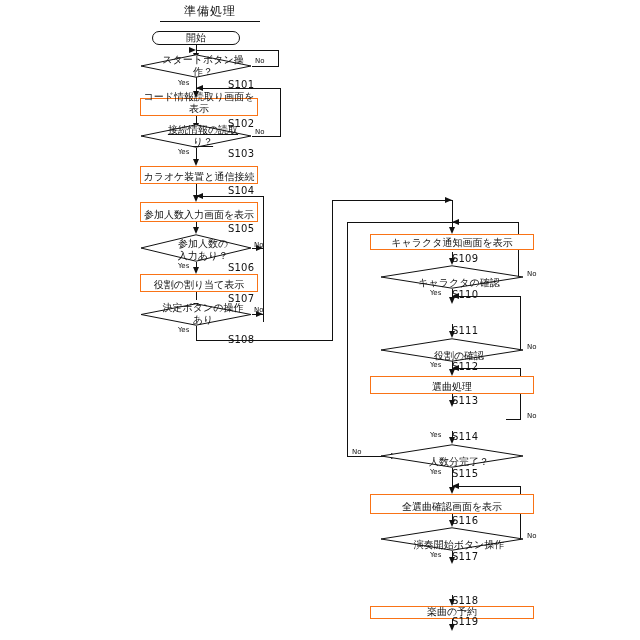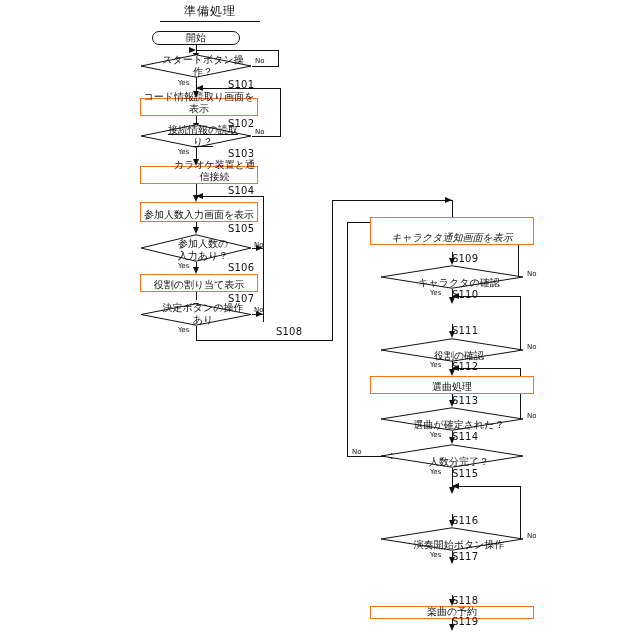--- a/index.html
+++ b/index.html
@@ -223,21 +223,21 @@
   <div class="node dec" style="left:140px;top:124px;width:112px;height:24px;text-decoration:underline;">
     <svg viewBox="0 0 112 24" preserveAspectRatio="none">
       <polygon points="56,0.8 111,12 56,23.2 1,12" fill="#fff" stroke="#111" stroke-width="1"></polygon>
     </svg>
     <span class="dectxt">接続情報の読取り？</span>
   </div>
   <div class="step" style="left:228px;top:148px;">S103</div>
   <div class="lbl" style="left:178px;top:148px;">Yes</div>
   <div class="lbl" style="left:255px;top:128px;">No</div>
 
-  <div class="node proc" style="left:140px;top:166px;width:118px;height:18px;padding-left:31px;">
+  <div class="node proc" style="left:140px;top:166px;width:118px;height:18px;">
     <span>カラオケ装置と通信接続</span>
   </div>
   <div class="step" style="left:228px;top:185px;">S104</div>
 
   <div class="node proc" style="left:140px;top:202px;width:118px;height:20px;">
     <span>参加人数入力画面を表示</span>
   </div>
   <div class="step" style="left:228px;top:223px;">S105</div>
 
   <div class="node dec" style="left:140px;top:234px;width:112px;height:28px;">
@@ -255,25 +255,25 @@
     <span>役割の割り当て表示</span>
   </div>
   <div class="step" style="left:228px;top:293px;">S107</div>
 
   <div class="node dec" style="left:140px;top:303px;width:112px;height:23px;">
     <svg viewBox="0 0 112 23" preserveAspectRatio="none">
       <polygon points="56,0.8 111,11.5 56,22.2 1,11.5" fill="#fff" stroke="#111" stroke-width="1"></polygon>
     </svg>
     <span class="dectxt">決定ボタンの操作あり</span>
   </div>
-  <div class="step" style="left:228px;top:326px;margin-left:48px;">S108</div>
+  <div class="step" style="left:228px;top:334px;">S108</div>
   <div class="lbl" style="left:178px;top:326px;">Yes</div>
   <div class="lbl" style="left:254px;top:306px;">No</div>
 
-  <div class="node proc" style="left:370px;top:217px;width:164px;height:28px;font-style:italic;">
+  <div class="node proc" style="left:370px;top:234px;width:164px;height:16px;">
     <span>キャラクタ通知画面を表示</span>
   </div>
   <div class="step" style="left:452px;top:253px;">S109</div>
 
   <div class="node dec" style="left:380px;top:265px;width:144px;height:24px;">
     <svg viewBox="0 0 144 24" preserveAspectRatio="none">
       <polygon points="72,0.8 143,12 72,23.2 1,12" fill="#fff" stroke="#111" stroke-width="1"></polygon>
     </svg>
     <span class="dectxt">キャラクタの確認</span>
   </div>
@@ -291,40 +291,37 @@
   </div>
   <div class="step" style="left:452px;top:361px;">S112</div>
   <div class="lbl" style="left:430px;top:361px;">Yes</div>
   <div class="lbl" style="left:527px;top:343px;">No</div>
 
   <div class="node proc" style="left:370px;top:376px;width:164px;height:18px;">
     <span>選曲処理</span>
   </div>
   <div class="step" style="left:452px;top:395px;">S113</div>
 
-  <div class="node dec" style="left:380px;top:407px;width:144px;height:24px;">
-    <svg viewBox="0 0 144 24" preserveAspectRatio="none">
-      <polygon points="72,0.8 143,12 72,23.2 1,12" fill="#fff" stroke="#111" stroke-width="1"></polygon>
-    </svg>
-    <span class="dectxt">選曲が確定された？</span>
-  </div>
   <div class="step" style="left:452px;top:431px;">S114</div>
   <div class="lbl" style="left:430px;top:431px;">Yes</div>
   <div class="lbl" style="left:527px;top:412px;">No</div>
 
   <div class="node dec" style="left:380px;top:444px;width:144px;height:24px;">
     <svg viewBox="0 0 144 24" preserveAspectRatio="none">
       <polygon points="72,0.8 143,12 72,23.2 1,12" fill="#fff" stroke="#111" stroke-width="1"></polygon>
     </svg>
     <span class="dectxt">人数分完了？</span>
   </div>
   <div class="step" style="left:452px;top:468px;">S115</div>
   <div class="lbl" style="left:430px;top:468px;">Yes</div>
   <div class="lbl" style="left:352px;top:448px;">No</div>
 
+  <div class="node proc" style="left:370px;top:494px;width:164px;height:20px;">
+    <span>全選曲確認画面を表示</span>
+  </div>
   <div class="step" style="left:452px;top:515px;">S116</div>
 
   <div class="node dec" style="left:380px;top:527px;width:144px;height:24px;">
     <svg viewBox="0 0 144 24" preserveAspectRatio="none">
       <polygon points="72,0.8 143,12 72,23.2 1,12" fill="#fff" stroke="#111" stroke-width="1"></polygon>
     </svg>
     <span class="dectxt">演奏開始ボタン操作</span>
   </div>
   <div class="step" style="left:452px;top:551px;">S117</div>
   <div class="lbl" style="left:430px;top:551px;">Yes</div>

